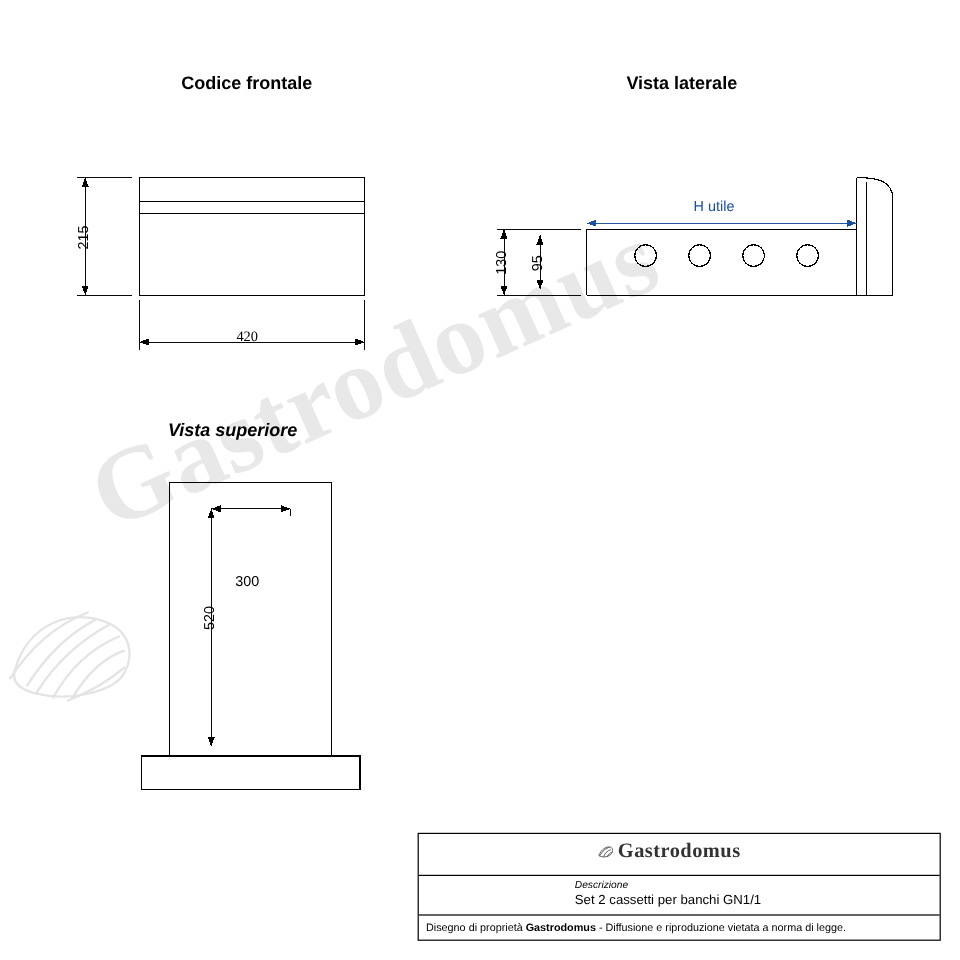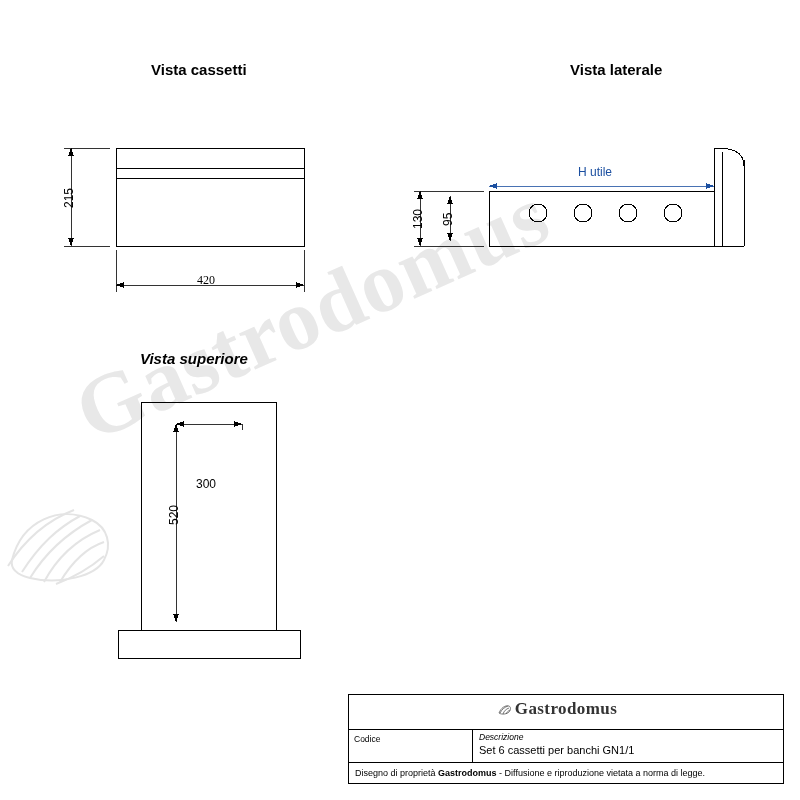--- a/index.html
+++ b/index.html
@@ -249,23 +249,23 @@
 
       <g stroke-width="0.8">
         <line x1="176" y1="424" x2="176" y2="622"></line>
         <path d="M176 424 l-3 8 l6 0 z" fill="#000" stroke="none"></path>
         <path d="M176 622 l-3 -8 l6 0 z" fill="#000" stroke="none"></path>
       </g>
 
     </g>
   </svg>
 
-  <div class="view-title" style="left:151px; top:61px;">Vista cassetti</div>
-
-  <div class="view-title" style="left:522px; top:61px;margin-left:48px;">Vista laterale</div>
+  <div class="view-title" style="left:151px; top:61px;">Codice frontale</div>
+
+  <div class="view-title" style="left:522px; top:61px;">Vista laterale</div>
 
   <div class="view-title" style="left:140px; top:350px;font-style:italic;">Vista superiore</div>
 
   <div class="dim-label vert" style="left:62px; top:208px;">215</div>
 
   <div class="dim-label" style="left:197px; top:273px;font-family:Liberation Serif, serif;">420</div>
 
   <div class="dim-label vert" style="left:411px; top:229px;">130</div>
 
   <div class="dim-label vert" style="left:441px; top:226px;">95</div>
@@ -283,25 +283,22 @@
           <path d="M1 11 C 3 6, 7 3, 11 4 C 13 5, 13 8, 11 10 C 9 12, 4 13, 1 11 Z"></path>
           <path d="M2 11 C 4 7, 7 5, 10 4"></path>
           <path d="M5 12 C 6 9, 8 7, 11 6"></path>
           <path d="M8 12 C 9 10, 10 9, 12 8"></path>
         </g>
       </svg>
       <div id="tb-logo">Gastrodomus</div>
     </div>
 
     <div id="tb-mid">
-      <div id="tb-code-cell">
-        <div id="tb-code-label">Codice</div>
-      </div>
       <div id="tb-desc-label">Descrizione</div>
-      <div id="tb-desc-value">Set 6 cassetti per banchi GN1/1</div>
+      <div id="tb-desc-value">Set 2 cassetti per banchi GN1/1</div>
     </div>
 
     <div id="tb-bottom">
       <div id="tb-note"><span>Disegno di proprietà </span><b>Gastrodomus</b><span> - Diffusione e riproduzione vietata a norma di legge.</span></div>
     </div>
   </div>
 
 </div>
 
 </body></html>

